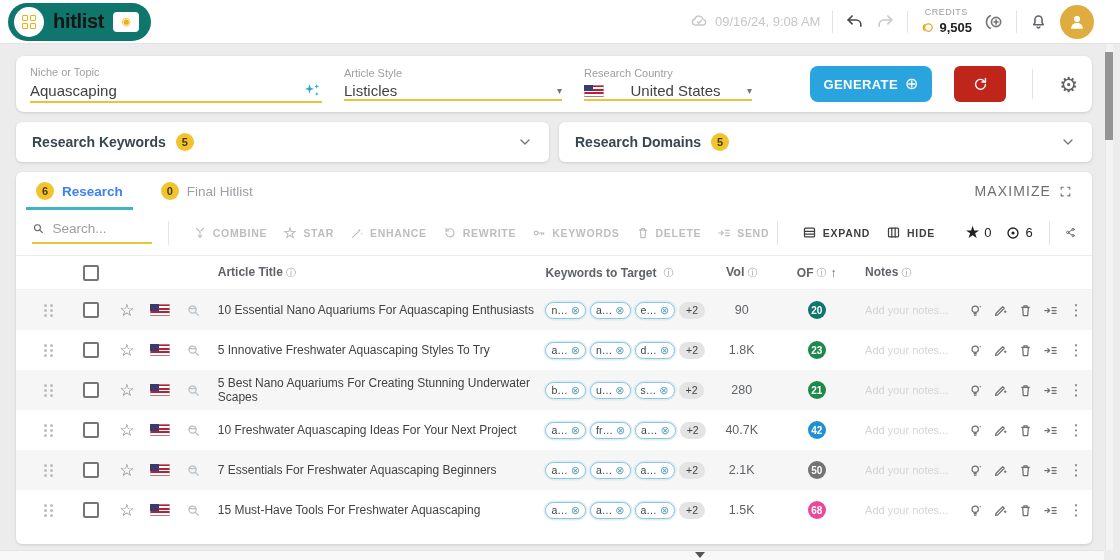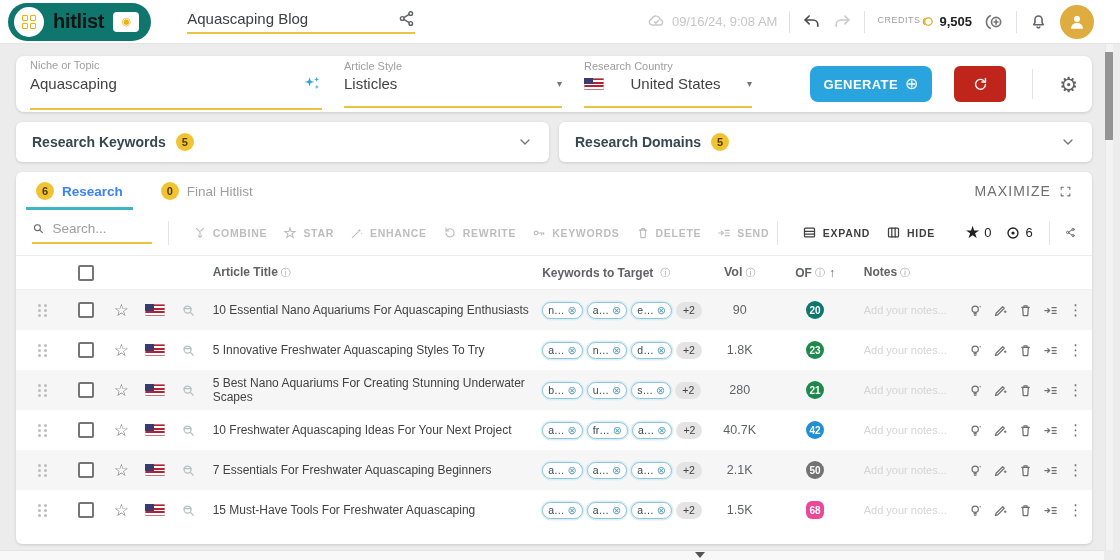--- a/index.html
+++ b/index.html
@@ -14,33 +14,33 @@
   .logo-pill{margin-left:8px;height:38px;background:#0f766e;border-radius:20px;display:flex;align-items:center;gap:9px;padding:0 12px 0 6px}
   .logo-circle{width:30px;height:30px;border-radius:50%;background:#fff;display:flex;align-items:center;justify-content:center}
   .lg-grid{display:grid;grid-template-columns:6px 6px;gap:2px}
   .lg-grid i{display:block;width:6px;height:6px;border:1.6px solid #f0ae10;border-radius:1px}
   .logo-text{font-size:20px;font-weight:bold;color:#151515;letter-spacing:-.3px}
   .logo-mini{width:26px;height:20px;background:#fff;border-radius:4px;display:flex;align-items:center;justify-content:center;color:#f0ae10;font-size:11px}
   .doc-title{margin-left:36px;width:228px;border-bottom:2px solid #e9c53f;padding-bottom:5px;display:flex;align-items:center;justify-content:space-between}
   .doc-title span{font-size:15px;color:#3c4043}
   .right-cluster{margin-left:auto;display:flex;align-items:center;gap:12px}
   .save-state{display:flex;align-items:center;gap:7px;color:#c6c6c6;font-size:13px}
-  .credits{display:flex;flex-direction:row;align-items:center;line-height:1}
+  .credits{display:flex;flex-direction:column;align-items:center;line-height:1}
   .credits .lab{font-size:9px;color:#9e9e9e;letter-spacing:.5px;margin-bottom:3px}
   .credits .val{display:flex;align-items:center;gap:4px;font-size:13px;font-weight:bold;color:#212121}
   .export-btn{height:32px;background:#fec400;border:none;border-radius:17px;display:flex;align-items:center;gap:8px;padding:0 16px;font-size:13px;font-weight:bold;color:#222;cursor:pointer}
   .avatar{width:34px;height:34px;border-radius:50%;background:#dfac3f;display:flex;align-items:center;justify-content:center}
 
   
   .wrap{margin:12px 28px 0 16px}
   .card{background:#fff;border-radius:8px;box-shadow:0 1px 3px rgba(0,0,0,.14)}
   .form-card{height:56px;display:flex;align-items:center;padding:0 14px;gap:22px}
   .field{display:flex;flex-direction:column}
   .flabel{font-size:11px;color:#9e9e9e;margin-bottom:3px}
-  .fvalue{display:flex;align-items:center;justify-content:space-between;border-bottom:2px solid #e9c53f;padding-bottom:14px;font-size:15px;color:#424242}
+  .fvalue{display:flex;align-items:center;justify-content:space-between;border-bottom:2px solid #e9c53f;padding-bottom:0;font-size:15px;color:#424242}
   .f-niche{width:292px}.f-style{width:218px}.f-country{width:168px}
   .caret{font-size:10px;color:#757575}
   .usflag{width:20px;height:12px;background:repeating-linear-gradient(#b22234 0 1.85px,#fff 1.85px 3.7px);position:relative;box-shadow:inset 0 0 0 .5px #ccc;flex:none}
   .usflag::before{content:'';position:absolute;left:0;top:0;width:9px;height:6.5px;background:#3c3b6e}
   .gen-btn{margin-left:auto;height:36px;width:122px;background:#2aa4de;border:none;border-radius:8px;color:#fff;font-weight:bold;font-size:13px;letter-spacing:.4px;display:flex;align-items:center;justify-content:center;gap:7px;cursor:pointer}
   .gen-btn b{font-weight:normal;font-size:16px;line-height:1}
   .reset-btn{height:36px;width:52px;background:#c0251b;border:none;border-radius:6px;display:flex;align-items:center;justify-content:center;color:#fff;cursor:pointer}
   .form-div{width:1px;height:30px;background:#e2e2e2;margin:0 4px}
   .gear{font-size:21px;color:#616161;line-height:1;cursor:pointer}
 
@@ -69,21 +69,21 @@
   .tbtn{display:flex;align-items:center;gap:6px;font-size:10.5px;font-weight:bold;letter-spacing:.7px;padding:6px 8px;background:none;border:none;cursor:pointer}
   .tbtn.dim{color:#bdbdbd}
   .tbtn.dark{color:#3f3f3f}
   .tbtn .glyph{font-size:15px;line-height:1}
   .counts{display:flex;align-items:center;gap:14px;margin-left:22px;color:#212121;font-size:13px}
   .cnt{display:flex;align-items:center;gap:4px}
   .cnt .star-f{font-size:17px;line-height:1}
   .share-dark{color:#5f6368}
 
   
-  .thead,.trow{display:flex;align-items:center;padding-left:22px}
+  .thead,.trow{display:flex;align-items:center;padding-left:28px}
   .thead{height:34px;font-size:12px;font-weight:bold;color:#5f6368;border-bottom:1px solid #f0f0f0}
   .trow{height:40px;font-size:12px;color:#424242}
   .trow:nth-child(odd){background:#f6f6f6}
   .c-drag{width:28px}.c-check{width:40px;display:flex;justify-content:center}
   .c-star{width:32px;text-align:center;font-size:17px;color:#757575;cursor:pointer}
   .c-flag{width:36px;display:flex;justify-content:center}
   .c-globe{width:32px;display:flex;justify-content:center;color:#b6bfc4}
   .c-title{width:340px;padding:0 10px 0 8px;line-height:14px}
   .c-kw{width:168px;display:flex;align-items:center;gap:4px}
   .c-vol{width:62px;text-align:center;font-size:12.5px;color:#5f6368}
@@ -121,30 +121,20 @@
             <i></i>
             <i></i>
             <i></i>
             <i></i>
           </span>
         </span>
       <span class="logo-text">hitlist</span>
       <span class="logo-mini">◉</span>
     </div>
 
-    <div class="doc-title">
-      <span>Aquascaping Blog</span>
-      <svg class="ic" width="17" height="17" viewBox="0 0 24 24" color="#5f6368">
-          <circle cx="18" cy="5" r="2.6"></circle>
-          <circle cx="6" cy="12" r="2.6"></circle>
-          <circle cx="18" cy="19" r="2.6"></circle>
-          <line x1="8.3" y1="10.8" x2="15.7" y2="6.2"></line>
-          <line x1="8.3" y1="13.2" x2="15.7" y2="17.8"></line>
-        </svg>
-    </div>
 
     <div class="right-cluster">
       <span class="save-state">
         <svg class="ic" width="17" height="17" viewBox="0 0 24 24">
             <path d="M7 17h9.5a3.8 3.8 0 0 0 .6-7.6 6 6 0 0 0-11.6-1A4.3 4.3 0 0 0 7 17z"></path>
             <polyline points="9 12.3 11 14.3 14.6 10.7"></polyline>
           </svg>
         <span>09/16/24, 9:08 AM</span>
       </span>
       <span class="vdiv"></span>
@@ -837,21 +827,21 @@
                 <span class="chip-x">⊗</span>
               </span>
               <span class="chip">
                 <span class="chip-t">a…</span>
                 <span class="chip-x">⊗</span>
               </span>
               <span class="chip-more">+2</span>
             </span>
     <span class="c-vol r-vol">1.5K</span>
     <span class="c-of">
-              <span class="ofb r-of" style="background: #ec4899; border-radius: 6px;">68</span>
+              <span class="ofb r-of" style="background: #ec4899;">68</span>
             </span>
     <span class="c-notes r-notes">Add your notes...</span>
     <span class="c-actions">
       <span class="act">
         <svg class="ic" width="15" height="15" viewBox="0 0 24 24">
                   <circle cx="11.5" cy="10" r="5"></circle>
                   <path d="M9.8 17h3.4"></path>
                   <path d="M10.3 19.5h2.4"></path>
                   <path d="M19.5 4l.5 1.4 1.4.5-1.4.5-.5 1.4-.5-1.4-1.4-.5 1.4-.5z" fill="currentColor" stroke="none"></path>
                 </svg>

